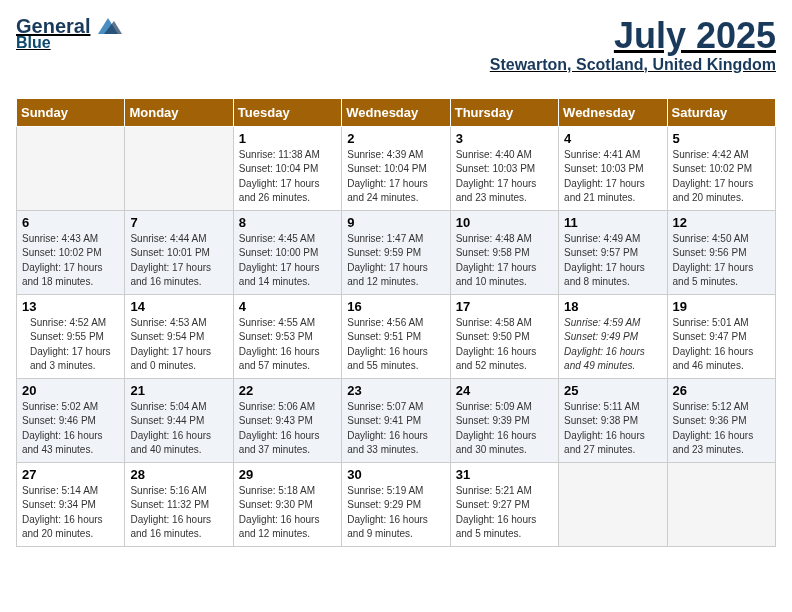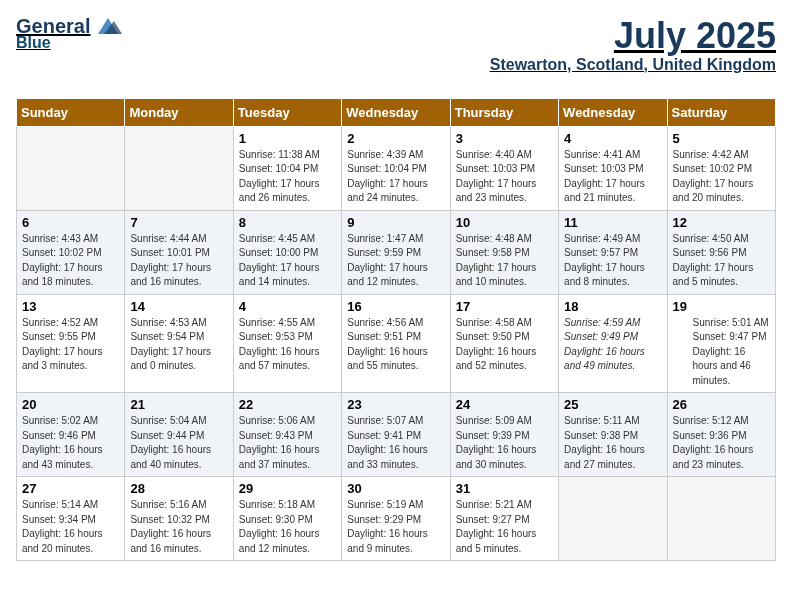--- a/index.html
+++ b/index.html
@@ -186,21 +186,21 @@
         <td>
           <span class="day-num">12</span>
           <div class="day-info" style="white-space: pre-line;">Sunrise: 4:50 AM
 Sunset: 9:56 PM
 Daylight: 17 hours and 5 minutes.</div>
         </td>
       </tr>
       <tr>
         <td>
           <span class="day-num">13</span>
-          <div class="day-info" style="white-space: pre-line;">Sunrise: 4:52 AM
+          <div class="day-info" style="white-space: pre-line; margin-left: 8px;">Sunrise: 4:52 AM
 Sunset: 9:55 PM
 Daylight: 17 hours and 3 minutes.</div>
         </td>
         <td>
           <span class="day-num">14</span>
           <div class="day-info" style="white-space: pre-line;">Sunrise: 4:53 AM
 Sunset: 9:54 PM
 Daylight: 17 hours and 0 minutes.</div>
         </td>
         <td>
@@ -222,21 +222,21 @@
 Daylight: 16 hours and 52 minutes.</div>
         </td>
         <td>
           <span class="day-num">18</span>
           <div class="day-info" style="white-space: pre-line; font-style: italic;">Sunrise: 4:59 AM
 Sunset: 9:49 PM
 Daylight: 16 hours and 49 minutes.</div>
         </td>
         <td>
           <span class="day-num">19</span>
-          <div class="day-info" style="white-space: pre-line; margin-left: 20px;">Sunrise: 5:01 AM
+          <div class="day-info" style="white-space: pre-line;">Sunrise: 5:01 AM
 Sunset: 9:47 PM
 Daylight: 16 hours and 46 minutes.</div>
         </td>
       </tr>
       <tr class="row-shaded">
         <td>
           <span class="day-num">20</span>
           <div class="day-info" style="white-space: pre-line;">Sunrise: 5:02 AM
 Sunset: 9:46 PM
 Daylight: 16 hours and 43 minutes.</div>
@@ -281,21 +281,21 @@
       <tr>
         <td>
           <span class="day-num">27</span>
           <div class="day-info" style="white-space: pre-line;">Sunrise: 5:14 AM
 Sunset: 9:34 PM
 Daylight: 16 hours and 20 minutes.</div>
         </td>
         <td>
           <span class="day-num">28</span>
           <div class="day-info" style="white-space: pre-line;">Sunrise: 5:16 AM
-Sunset: 10:32 PM
+Sunset: 11:32 PM
 Daylight: 16 hours and 16 minutes.</div>
         </td>
         <td>
           <span class="day-num">29</span>
           <div class="day-info" style="white-space: pre-line;">Sunrise: 5:18 AM
 Sunset: 9:30 PM
 Daylight: 16 hours and 12 minutes.</div>
         </td>
         <td>
           <span class="day-num">30</span>

